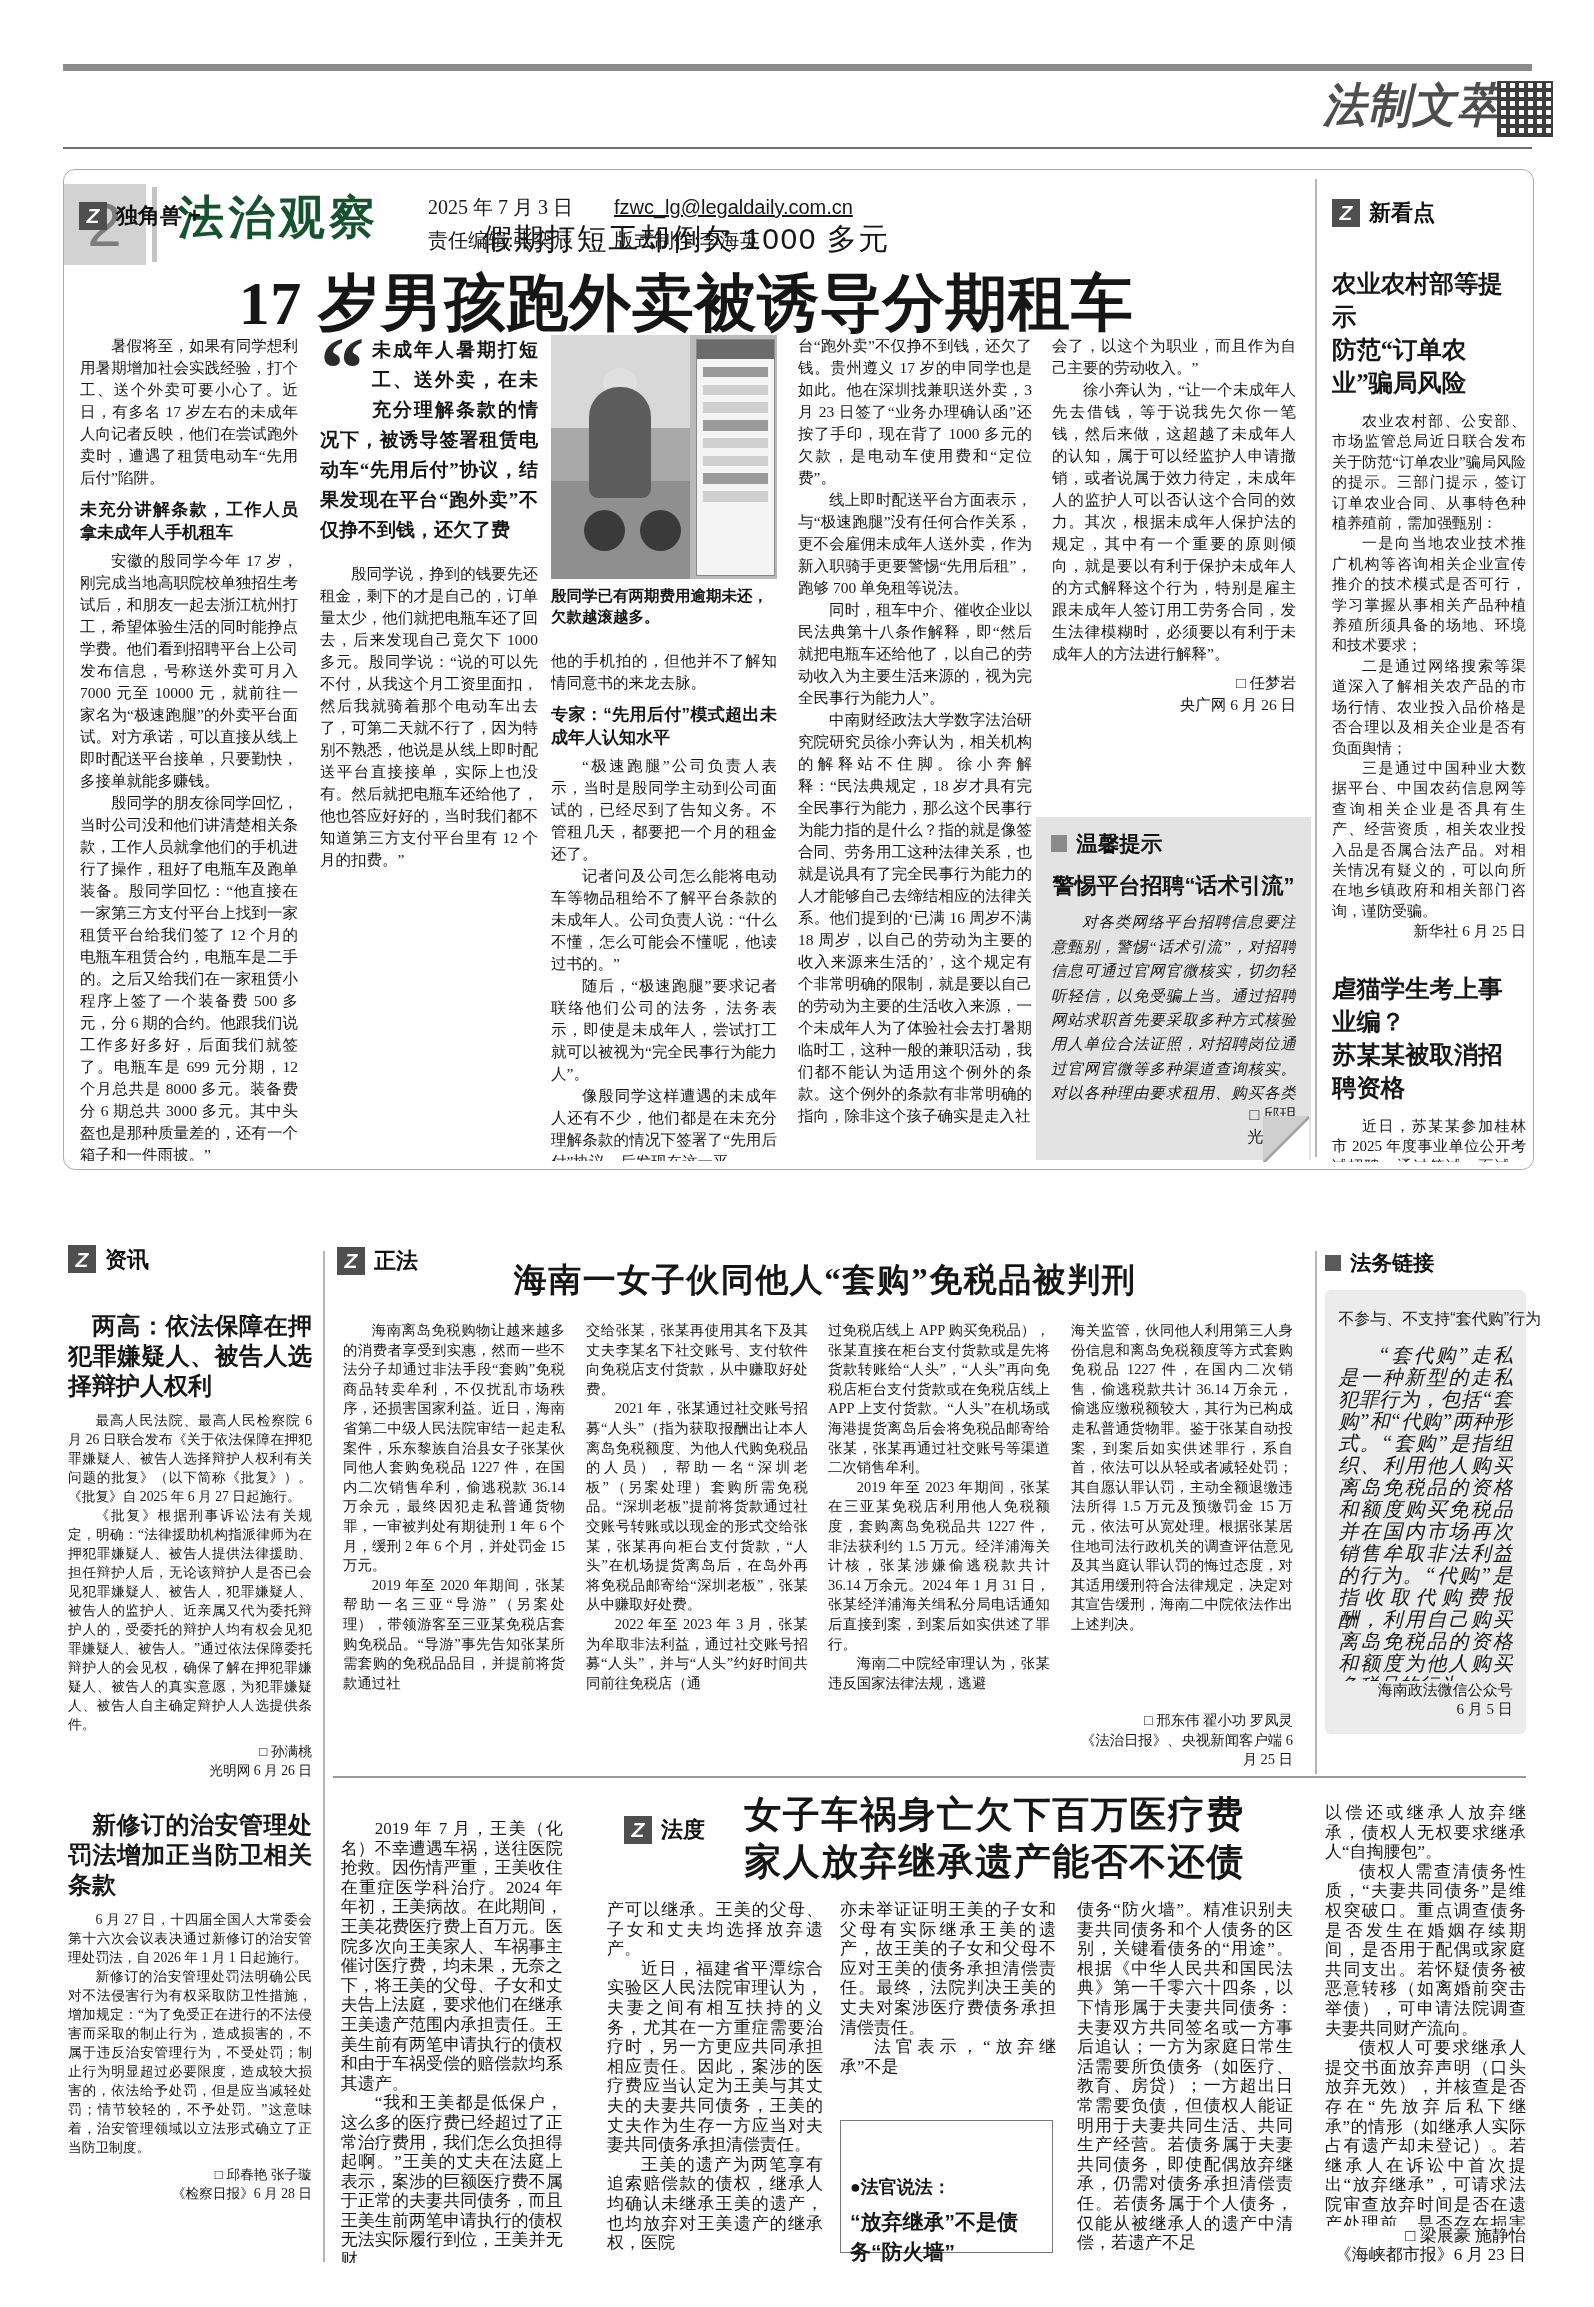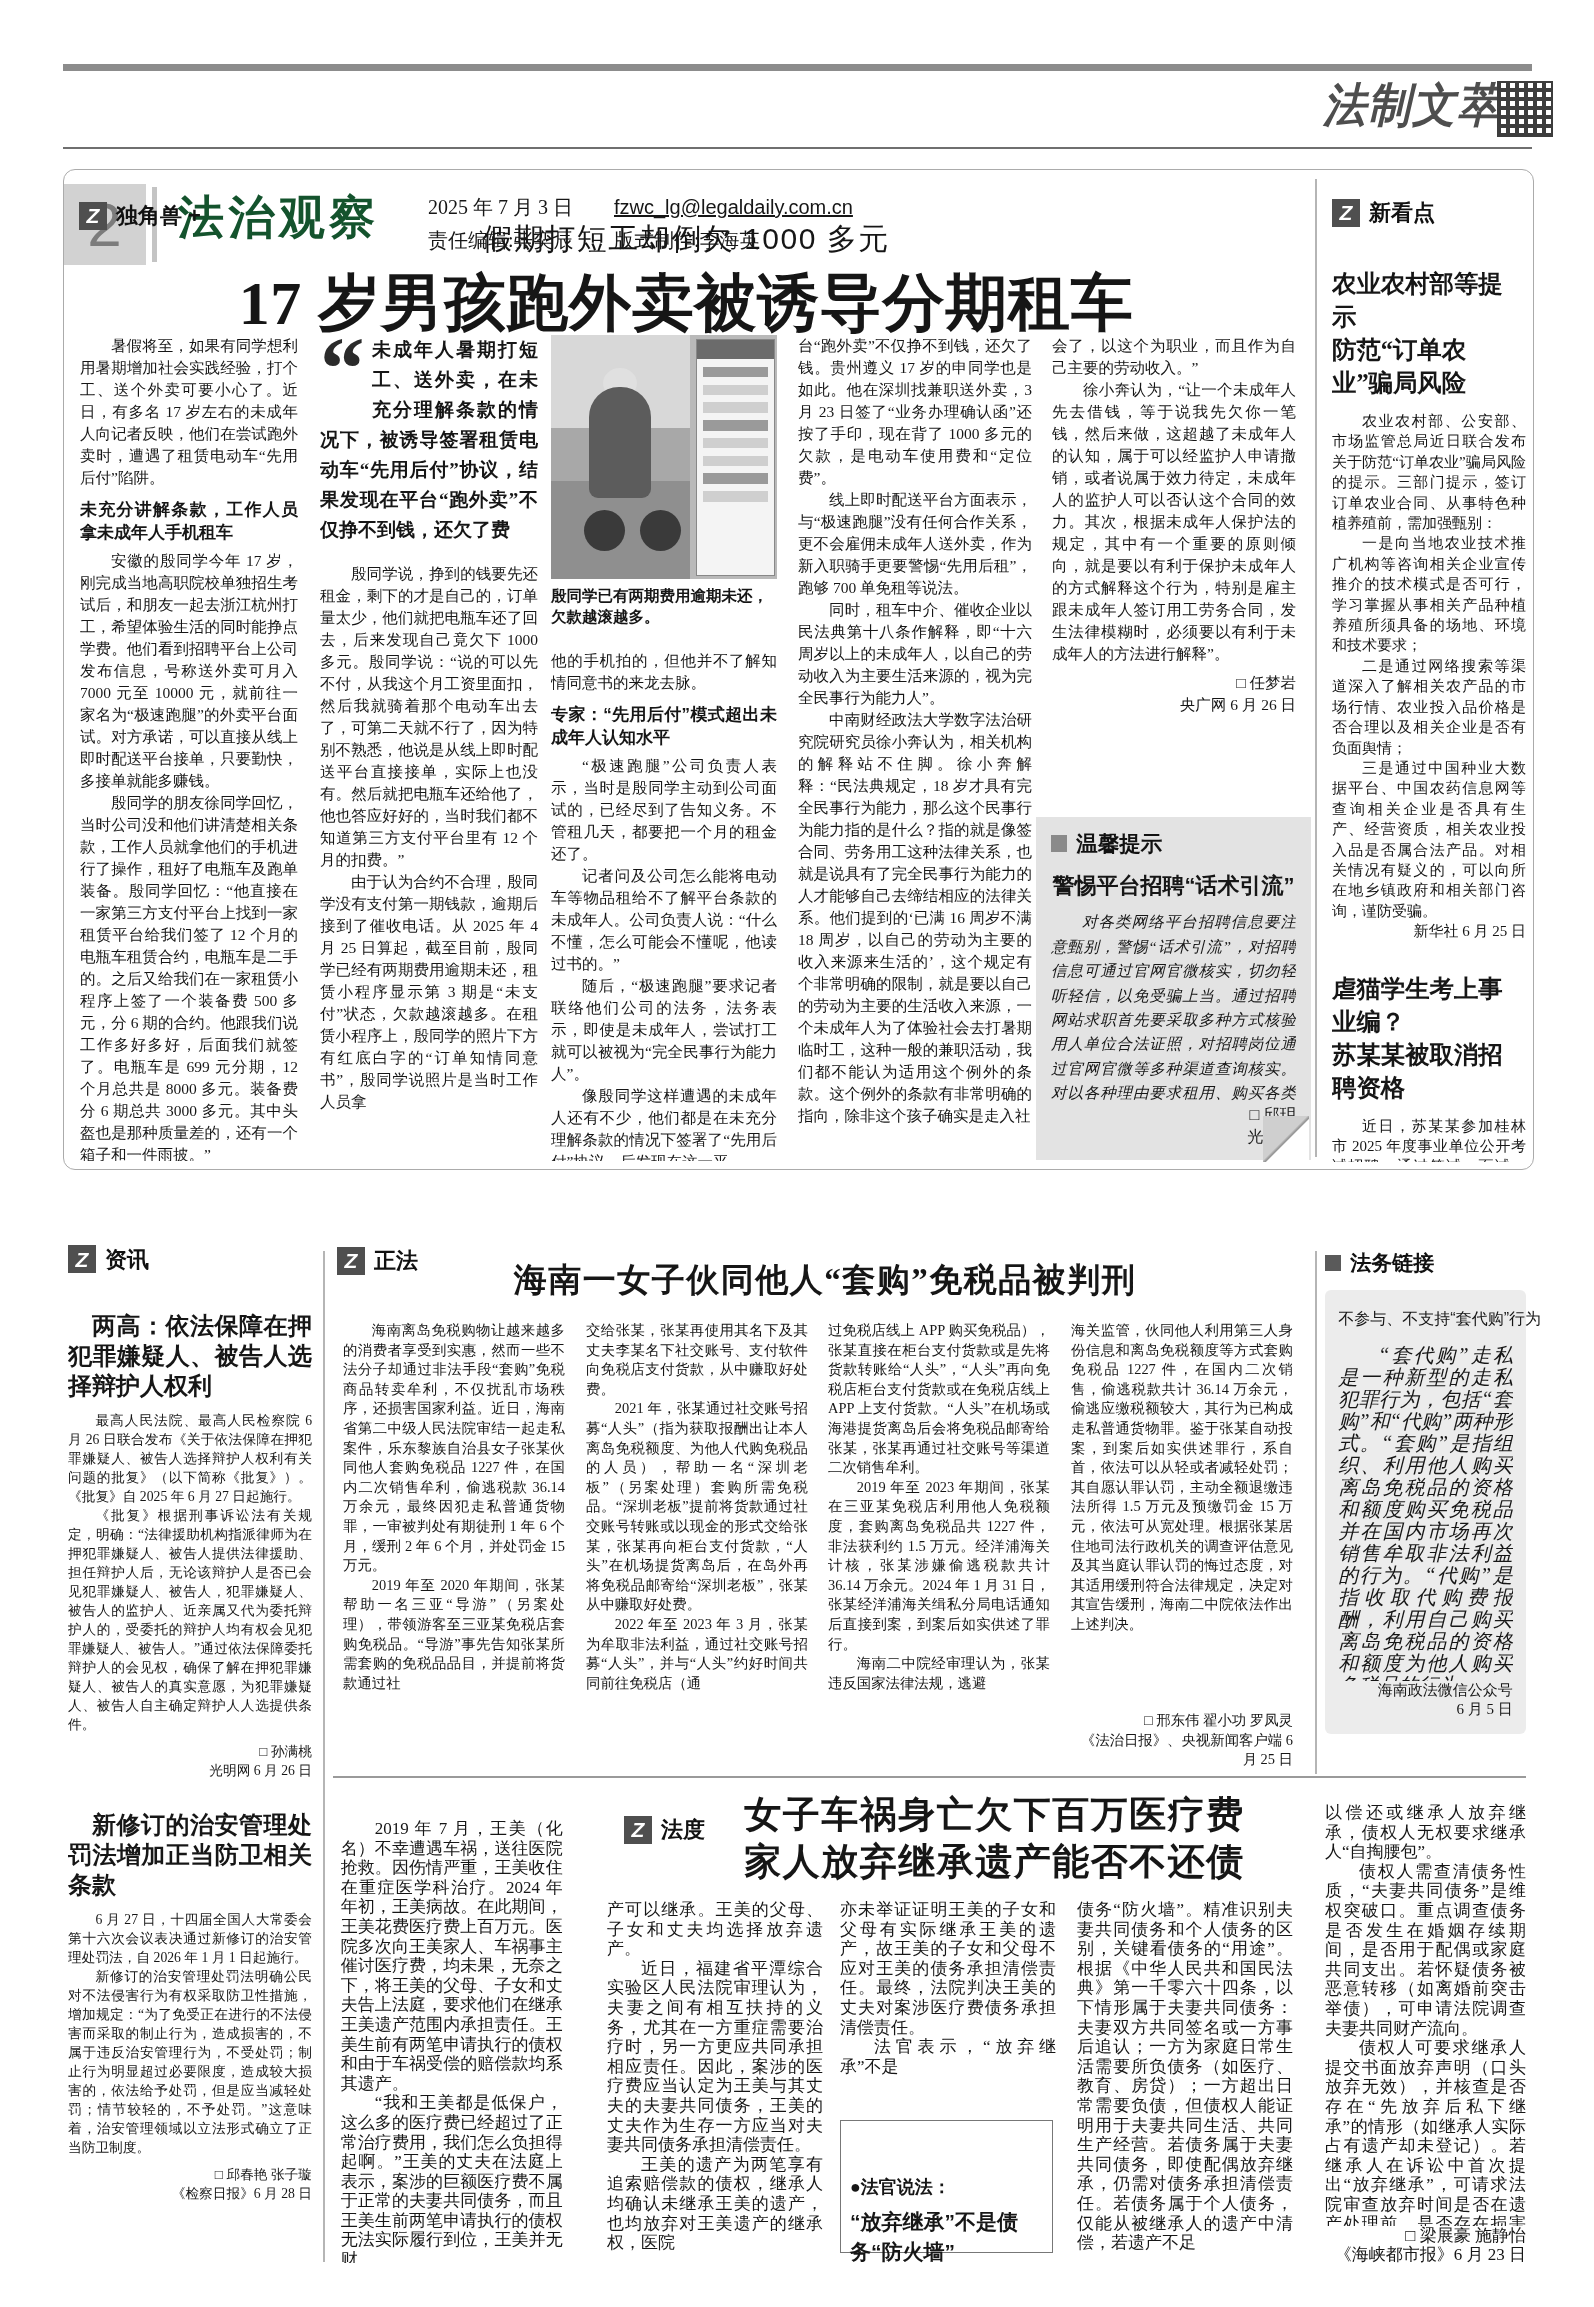--- a/index.html
+++ b/index.html
@@ -159,21 +159,20 @@
 
   <div class="abs col maincol" id="ucol1">
       <div class="blk p">暑假将至，如果有同学想利用暑期增加社会实践经验，打个工、送个外卖可要小心了。近日，有多名 17 岁左右的未成年人向记者反映，他们在尝试跑外卖时，遭遇了租赁电动车“先用后付”陷阱。</div>
       <div class="blk h">未充分讲解条款，工作人员拿未成年人手机租车</div>
       <div class="blk p">安徽的殷同学今年 17 岁，刚完成当地高职院校单独招生考试后，和朋友一起去浙江杭州打工，希望体验生活的同时能挣点学费。他们看到招聘平台上公司发布信息，号称送外卖可月入 7000 元至 10000 元，就前往一家名为“极速跑腿”的外卖平台面试。对方承诺，可以直接从线上即时配送平台接单，只要勤快，多接单就能多赚钱。</div>
       <div class="blk p">殷同学的朋友徐同学回忆，当时公司没和他们讲清楚相关条款，工作人员就拿他们的手机进行了操作，租好了电瓶车及跑单装备。殷同学回忆：“他直接在一家第三方支付平台上找到一家租赁平台给我们签了 12 个月的电瓶车租赁合约，电瓶车是二手的。之后又给我们在一家租赁小程序上签了一个装备费 500 多元，分 6 期的合约。他跟我们说工作多好多好，后面我们就签了。电瓶车是 699 元分期，12 个月总共是 8000 多元。装备费分 6 期总共 3000 多元。其中头盔也是那种质量差的，还有一个箱子和一件雨披。”</div>
     </div>
   <div class="abs col maincol" id="ucol2">
       <div class="blk q">未成年人暑期打短工、送外卖，在未充分理解条款的情况下，被诱导签署租赁电动车“先用后付”协议，结果发现在平台“跑外卖”不仅挣不到钱，还欠了费</div>
       <div class="blk p">殷同学说，挣到的钱要先还租金，剩下的才是自己的，订单量太少，他们就把电瓶车还了回去，后来发现自己竟欠下 1000 多元。殷同学说：“说的可以先不付，从我这个月工资里面扣，然后我就骑着那个电动车出去了，可第二天就不行了，因为特别不熟悉，他说是从线上即时配送平台直接接单，实际上也没有。然后就把电瓶车还给他了，他也答应好好的，当时我们都不知道第三方支付平台里有 12 个月的扣费。”</div>
-      <div class="blk p">由于认为合约不合理，殷同学没有支付第一期钱款，逾期后接到了催收电话。从 2025 年 4 月 25 日算起，截至目前，殷同学已经有两期费用逾期未还，租赁小程序显示第 3 期是“未支付”状态，欠款越滚越多。在租赁小程序上，殷同学的照片下方有红底白字的“订单知情同意书”，殷同学说照片是当时工作人员拿</div>
     </div>
 
   <div class="abs" id="photo">
     <div class="scene"></div>
     <div class="helmet"></div>
     <div class="rider"></div>
     <div class="wheel"></div>
     <div class="wheel2"></div>
     <div class="phone">
       <div class="bar"></div>
@@ -193,21 +192,21 @@
       <div class="blk c">他的手机拍的，但他并不了解知情同意书的来龙去脉。</div>
       <div class="blk h">专家：“先用后付”模式超出未成年人认知水平</div>
       <div class="blk p">“极速跑腿”公司负责人表示，当时是殷同学主动到公司面试的，已经尽到了告知义务。不管租几天，都要把一个月的租金还了。</div>
       <div class="blk p">记者问及公司怎么能将电动车等物品租给不了解平台条款的未成年人。公司负责人说：“什么不懂，怎么可能会不懂呢，他读过书的。”</div>
       <div class="blk p">随后，“极速跑腿”要求记者联络他们公司的法务，法务表示，即使是未成年人，尝试打工就可以被视为“完全民事行为能力人”。</div>
       <div class="blk p">像殷同学这样遭遇的未成年人还有不少，他们都是在未充分理解条款的情况下签署了“先用后付”协议，后发现在这一平</div>
     </div>
   <div class="abs col maincol" id="ucol4">
       <div class="blk c">台“跑外卖”不仅挣不到钱，还欠了钱。贵州遵义 17 岁的申同学也是如此。他在深圳找兼职送外卖，3 月 23 日签了“业务办理确认函”还按了手印，现在背了 1000 多元的欠款，是电动车使用费和“定位费”。</div>
       <div class="blk p">线上即时配送平台方面表示，与“极速跑腿”没有任何合作关系，更不会雇佣未成年人送外卖，作为新入职骑手更要警惕“先用后租”，跑够 700 单免租等说法。</div>
-      <div class="blk p">同时，租车中介、催收企业以民法典第十八条作解释，即“十六周岁以上的未成年人，以自己的劳动收入为主要生活来源的，视为完全民事行为能力人”。</div>
+      <div class="blk p">同时，租车中介、催收企业以民法典第十八条作解释，即“然后就把电瓶车还给他了，以自己的劳动收入为主要生活来源的，视为完全民事行为能力人”。</div>
       <div class="blk p">中南财经政法大学数字法治研究院研究员徐小奔认为，相关机构的解释站不住脚。徐小奔解释：“民法典规定，18 岁才具有完全民事行为能力，那么这个民事行为能力指的是什么？指的就是像签合同、劳务用工这种法律关系，也就是说具有了完全民事行为能力的人才能够自己去缔结相应的法律关系。他们提到的‘已满 16 周岁不满 18 周岁，以自己的劳动为主要的收入来源来生活的’，这个规定有个非常明确的限制，就是要以自己的劳动为主要的生活收入来源，一个未成年人为了体验社会去打暑期临时工，这种一般的兼职活动，我们都不能认为适用这个例外的条款。这个例外的条款有非常明确的指向，除非这个孩子确实是走入社</div>
     </div>
   <div class="abs col maincol" id="ucol5">
       <div class="blk c">会了，以这个为职业，而且作为自己主要的劳动收入。”</div>
       <div class="blk p">徐小奔认为，“让一个未成年人先去借钱，等于说我先欠你一笔钱，然后来做，这超越了未成年人的认知，属于可以经监护人申请撤销，或者说属于效力待定，未成年人的监护人可以否认这个合同的效力。其次，根据未成年人保护法的规定，其中有一个重要的原则倾向，就是要以有利于保护未成年人的方式解释这个行为，特别是雇主跟未成年人签订用工劳务合同，发生法律模糊时，必须要以有利于未成年人的方法进行解释”。</div>
       <div class="blk by">□ 任梦岩</div>
       <div class="blk src">央广网 6 月 26 日</div>
     </div>
 
   <div class="abs flexcol" id="tipbox">

